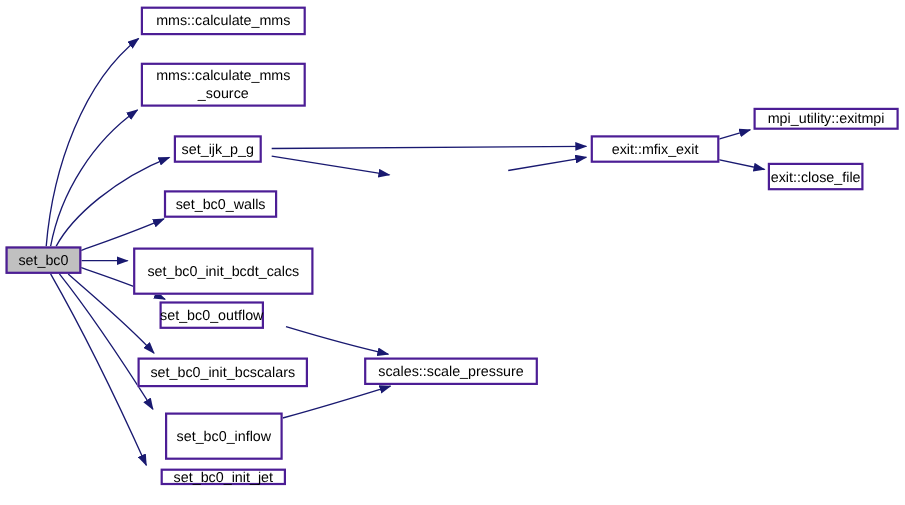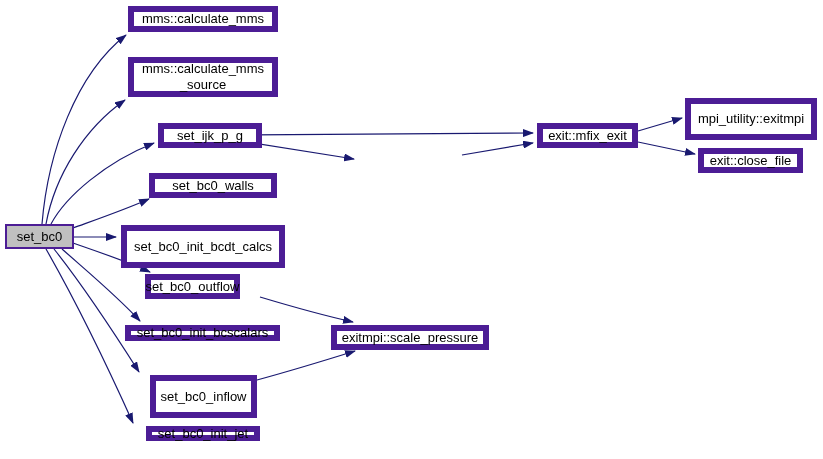--- a/index.html
+++ b/index.html
@@ -19,21 +19,21 @@
     position: absolute;
     left: 0;
     top: 0;
     z-index: 1;
     pointer-events: none;
   }
   .node {
     position: absolute;
     box-sizing: border-box;
     background: #ffffff;
-    border: 6px solid #4c1d95;
+    border: 2px solid #4c1d95;
     color: #000000;
     font-size: 13px;
     line-height: 16px;
     display: flex;
     flex-direction: column;
     align-items: center;
     justify-content: center;
     text-align: center;
     z-index: 2;
     white-space: nowrap;
@@ -83,55 +83,55 @@
 
   <div class="node" style="left:128px;top:6px;width:150px;height:26px">
     <span>mms::calculate_mms</span>
   </div>
 
   <div class="node" style="left:128px;top:57px;width:150px;height:40px">
     <span>mms::calculate_mms</span>
     <span>_source</span>
   </div>
 
-  <div class="node" style="left:158px;top:123px;width:104px;height:25px">
+  <div class="node" style="left:158px;top:123px;width:80px;height:25px">
     <span>set_ijk_p_g</span>
   </div>
 
 
-  <div class="node" style="left:537px;top:123px;width:101px;height:25px">
+  <div class="node" style="left:537px;top:123px;width:117px;height:25px">
     <span>exit::mfix_exit</span>
   </div>
 
-  <div class="node" style="left:685px;top:98px;width:132px;height:42px">
+  <div class="node" style="left:685px;top:98px;width:132px;height:20px">
     <span>mpi_utility::exitmpi</span>
   </div>
 
-  <div class="node" style="left:698px;top:148px;width:105px;height:25px">
+  <div class="node" style="left:698px;top:148px;width:87px;height:25px">
     <span>exit::close_file</span>
   </div>
 
-  <div class="node" style="left:149px;top:173px;width:128px;height:25px">
+  <div class="node" style="left:149px;top:173px;width:103px;height:25px">
     <span>set_bc0_walls</span>
   </div>
 
   <div class="node" style="left:121px;top:225px;width:164px;height:43px">
     <span>set_bc0_init_bcdt_calcs</span>
   </div>
 
   <div class="node" style="left:145px;top:274px;width:95px;height:25px">
     <span>set_bc0_outflow</span>
   </div>
 
-  <div class="node" style="left:125px;top:325px;width:155px;height:16px">
+  <div class="node" style="left:125px;top:325px;width:155px;height:27px">
     <span>set_bc0_init_bcscalars</span>
   </div>
 
   <div class="node" style="left:331px;top:325px;width:158px;height:25px">
-    <span>exitmpi::scale_pressure</span>
+    <span>scales::scale_pressure</span>
   </div>
 
   <div class="node" style="left:150px;top:375px;width:107px;height:43px">
     <span>set_bc0_inflow</span>
   </div>
 
   <div class="node" style="left:146px;top:426px;width:114px;height:15px">
     <span>set_bc0_init_jet</span>
   </div>
 

